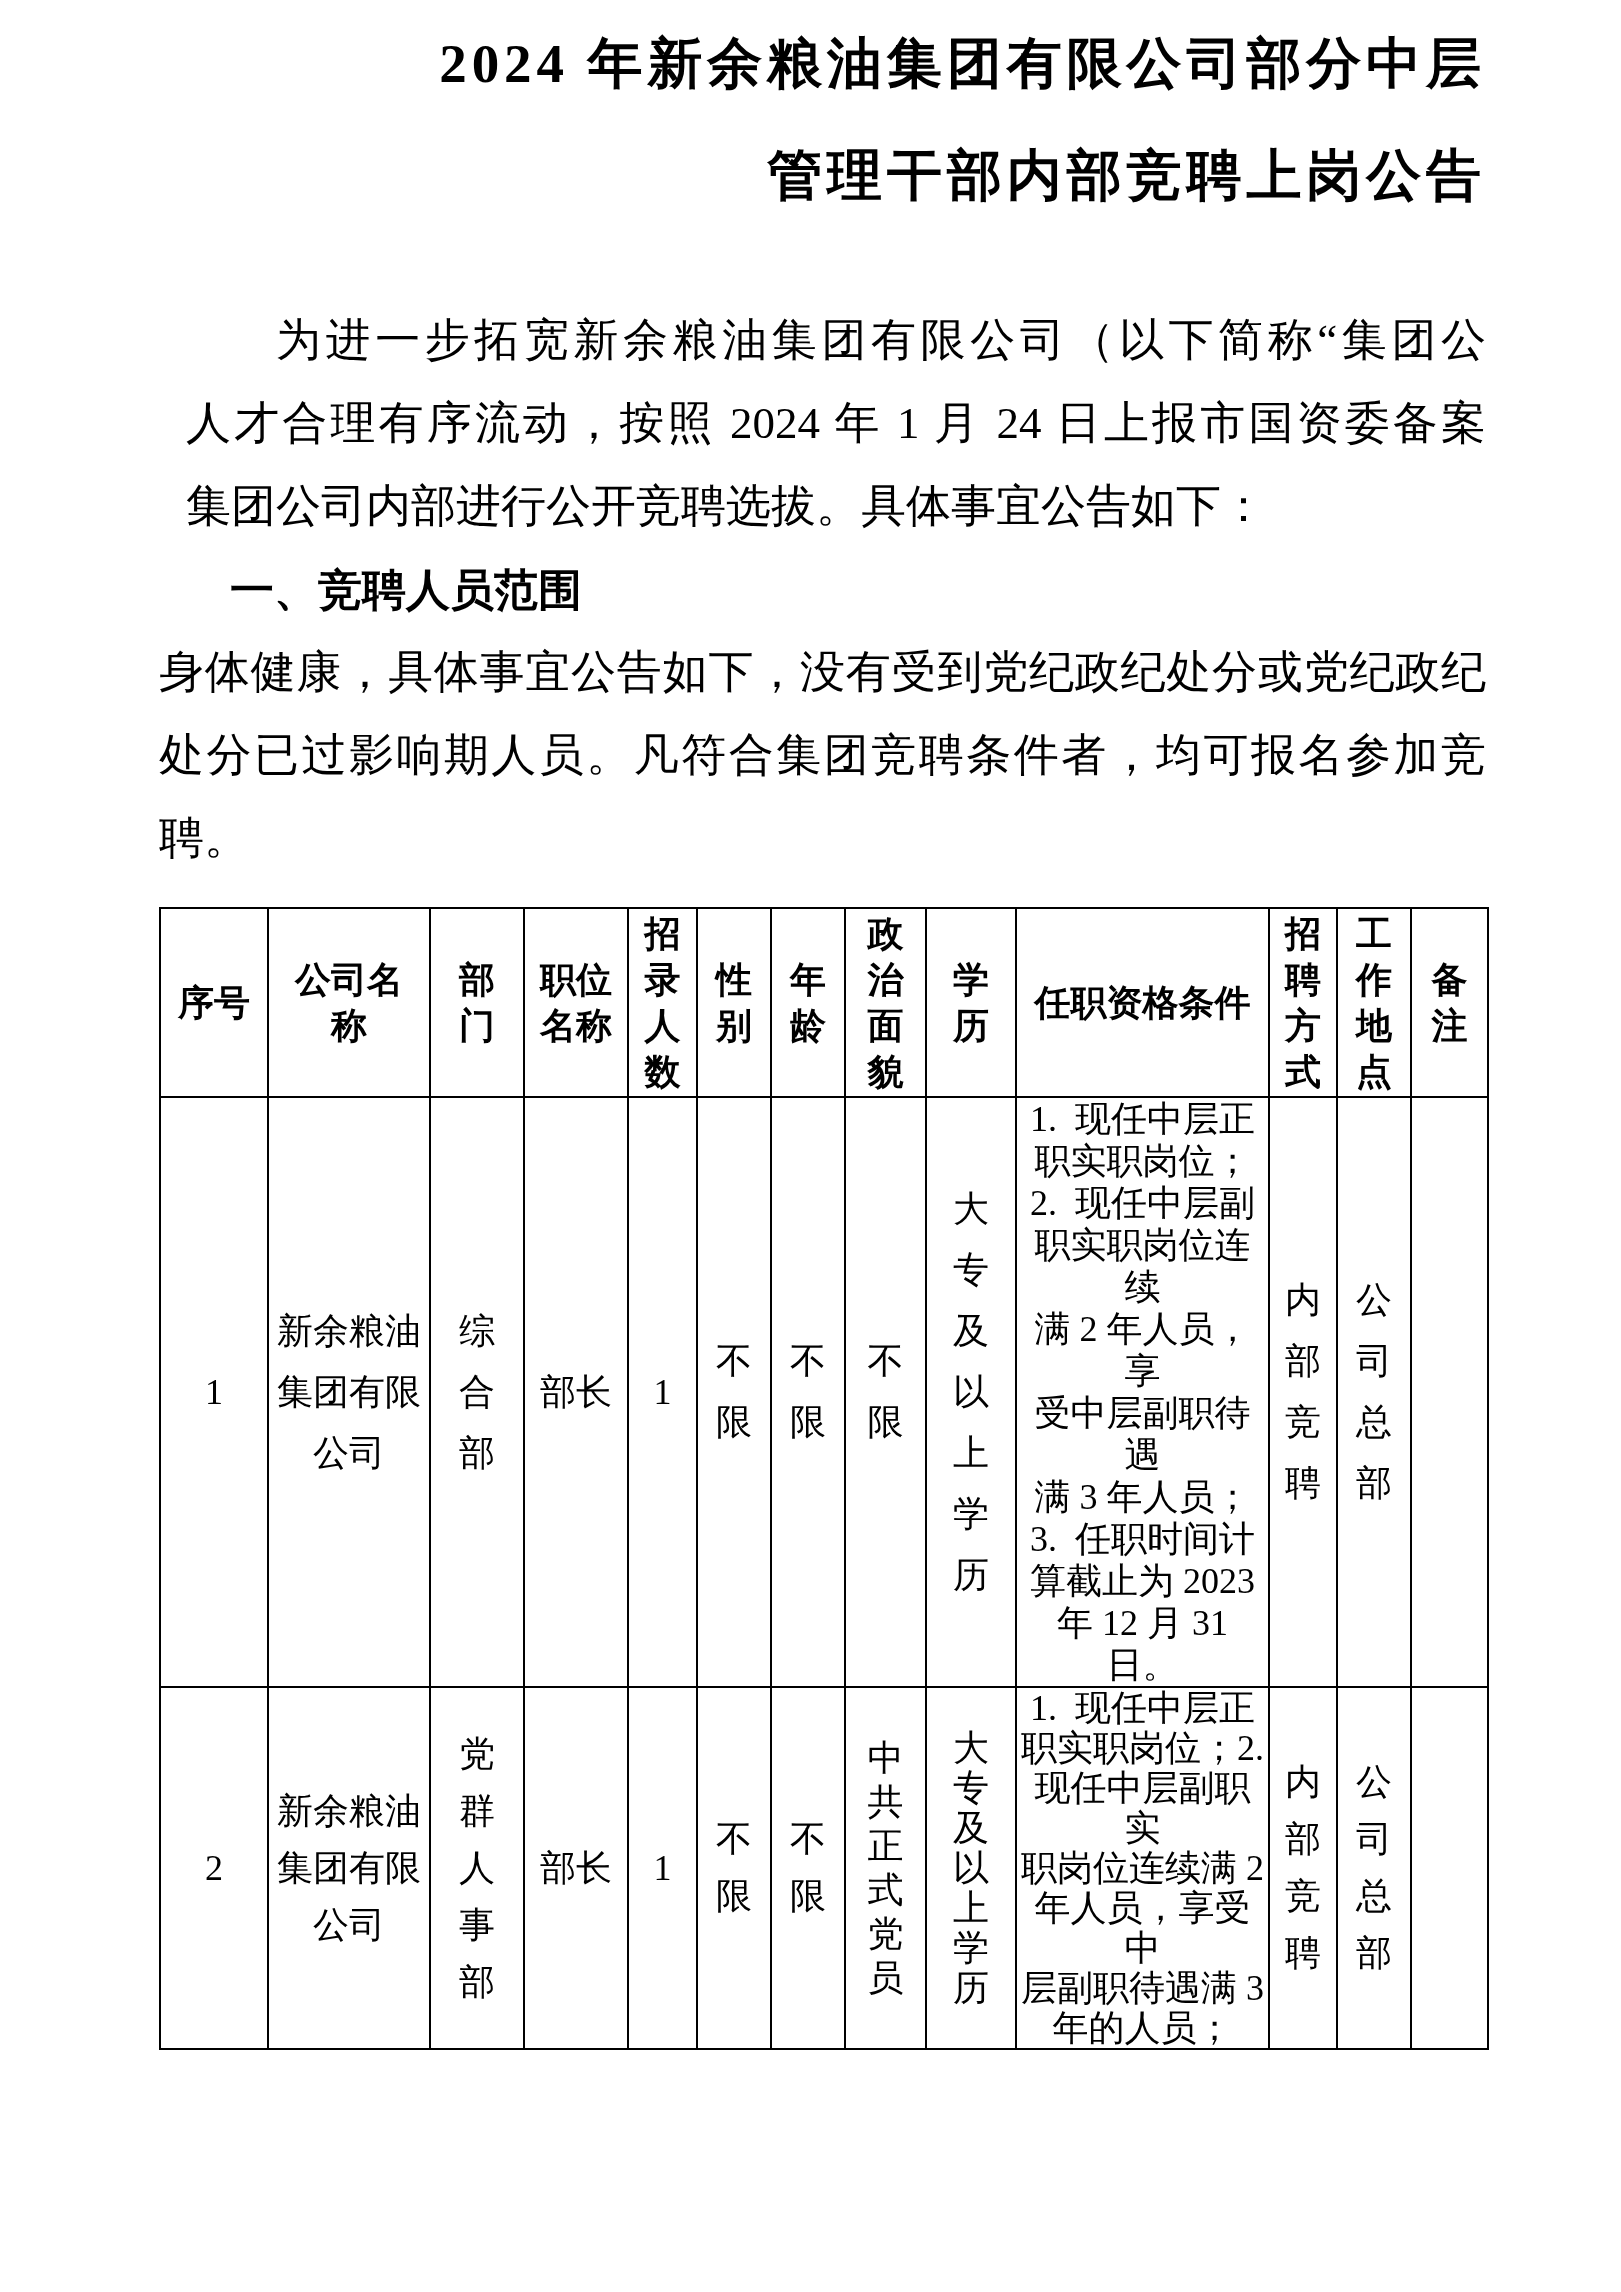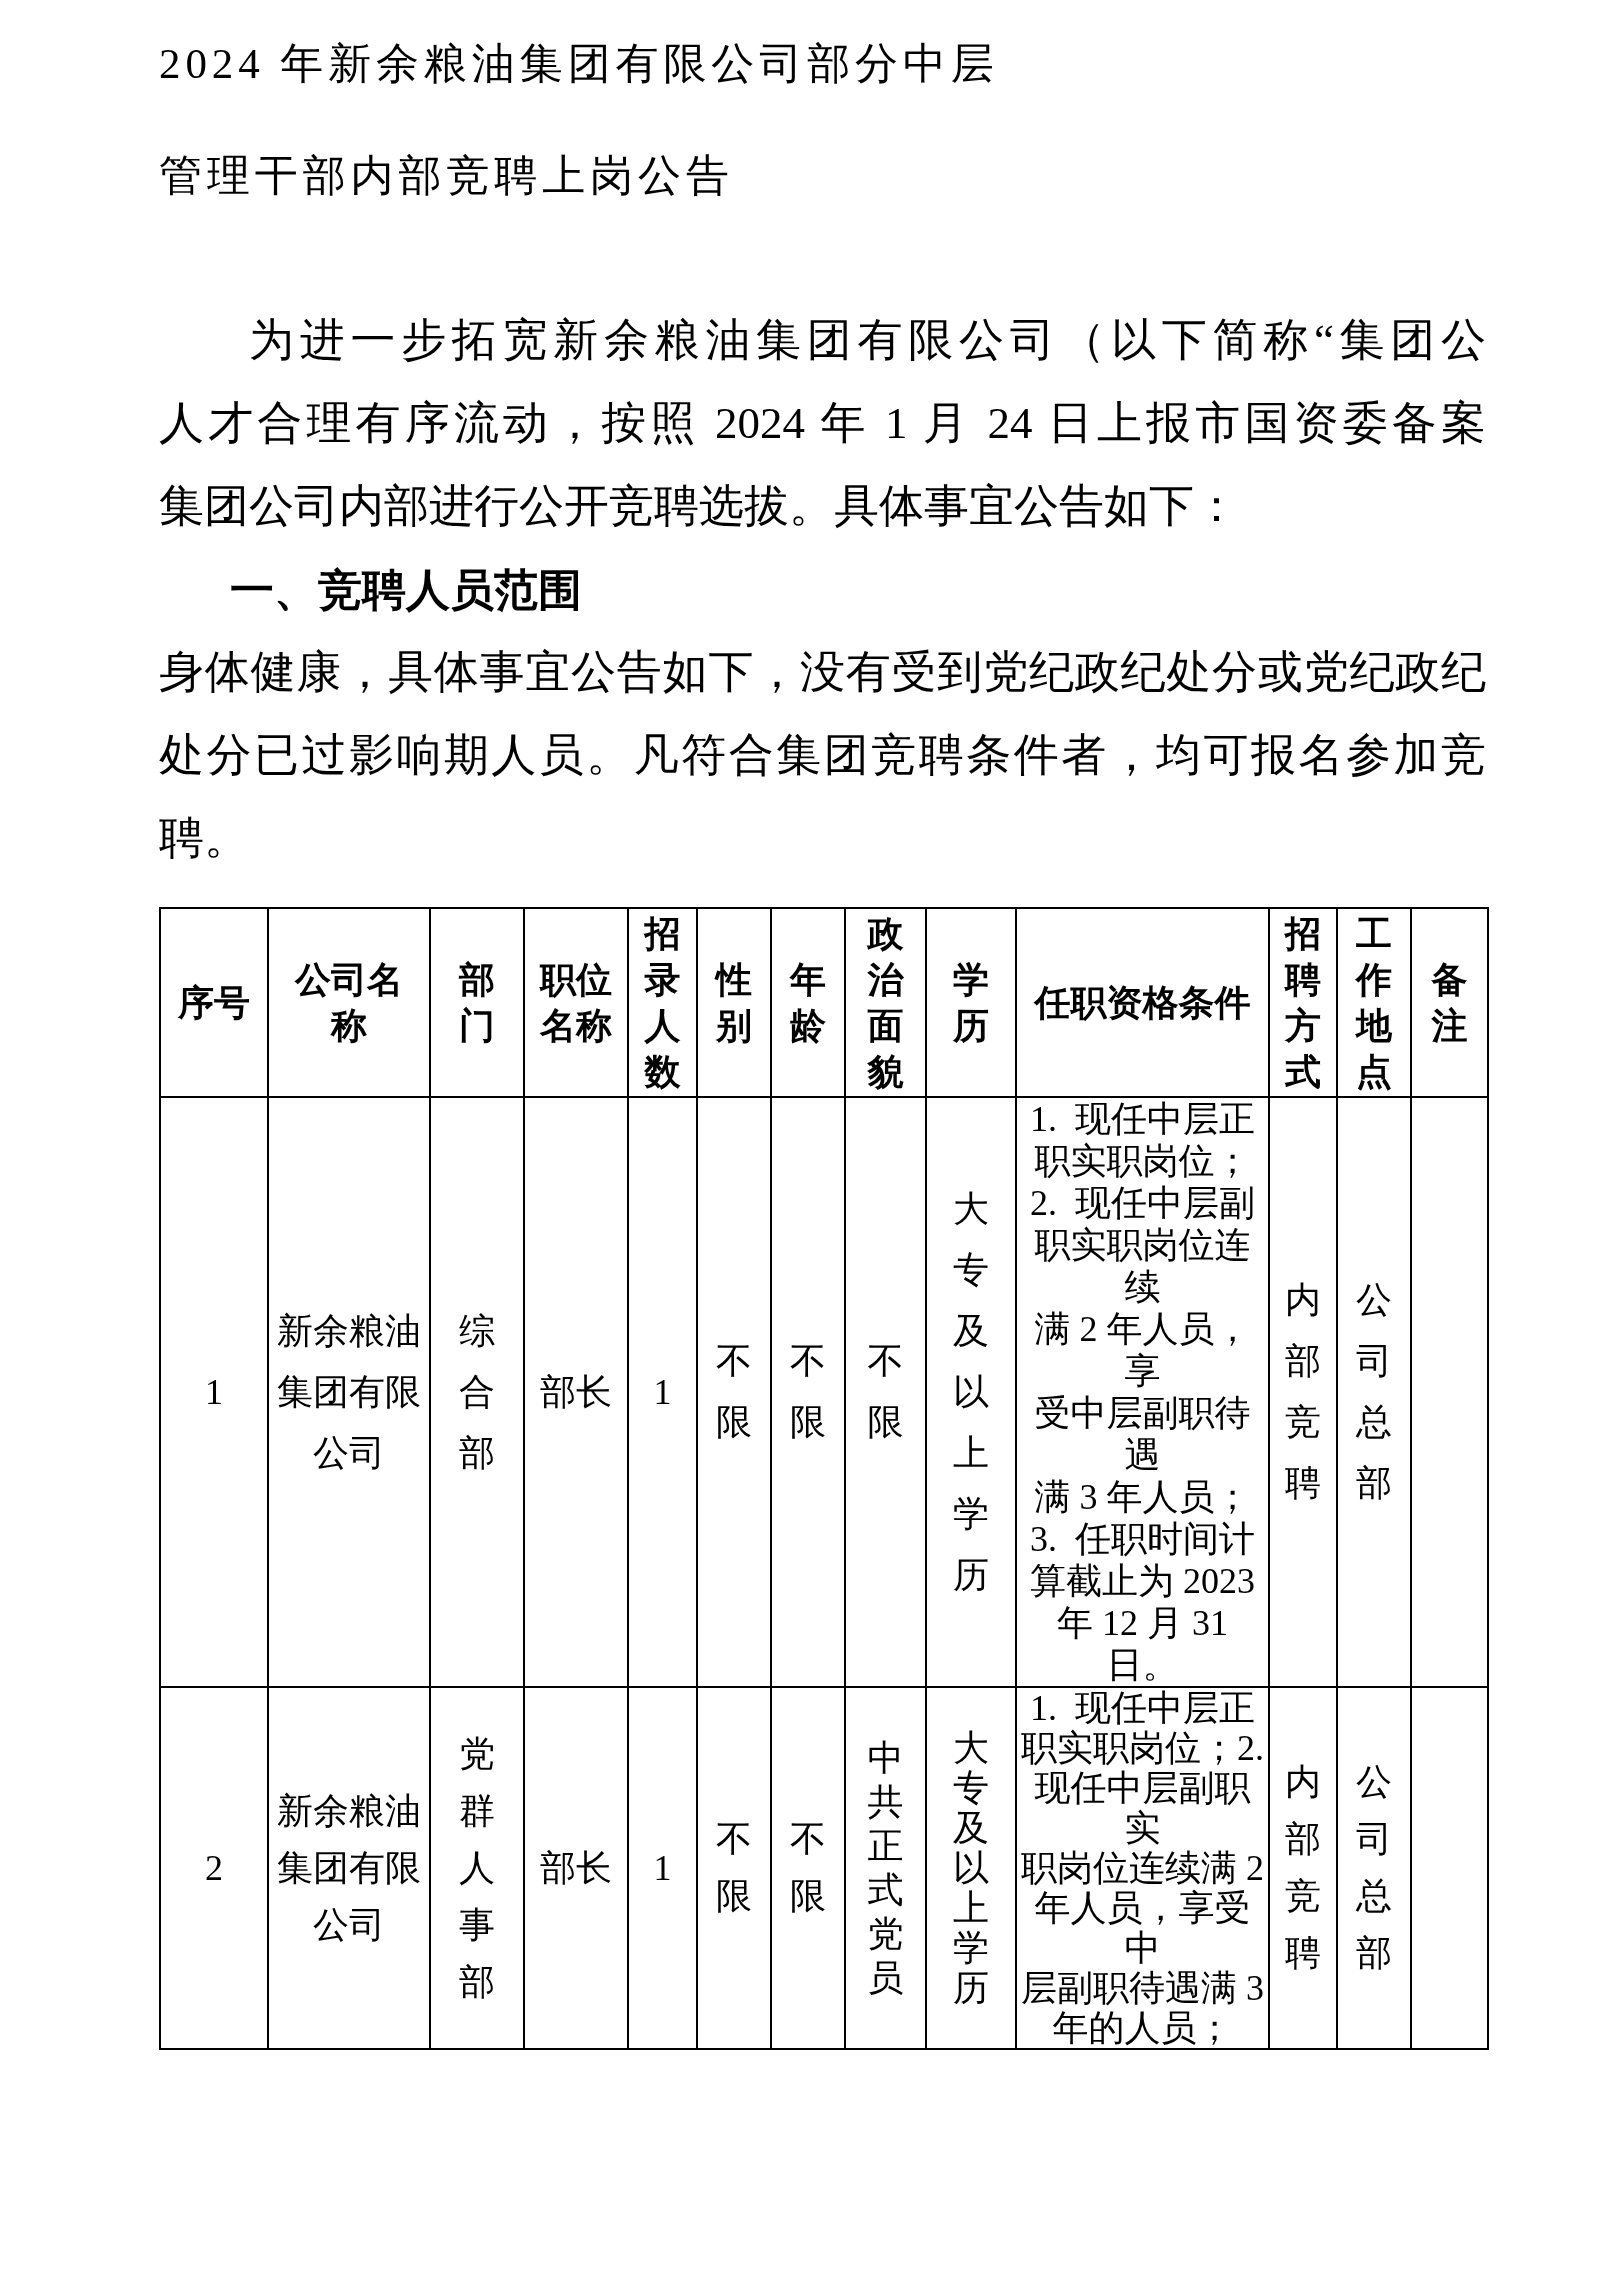--- a/index.html
+++ b/index.html
@@ -14,32 +14,32 @@
     overflow: hidden;
     font-family: "Liberation Serif", "DejaVu Serif", serif;
   }
   .content {
     margin-left: 159px;
     width: 1327px;
   }
   
   .doc-title {
     margin-top: 7.8px;
-    text-align: left;
-    font-size: 43px;
-    font-weight: 400;
+    text-align: right;
+    font-size: 55px;
+    font-weight: 700;
     line-height: 112px;
     letter-spacing: 4.9px;
   }
   
   .para {
     font-size: 45px;
     line-height: 83px;
   }
-  .intro { margin-top: 67px; }
+  .intro { margin-top: 67px; margin-left: 27px; }
   .pline {
     text-align: justify;
     text-align-last: justify;
   }
   .pline-last {
     text-align: right;
     text-align-last: left;
   }
   .indent { text-indent: 90px; }
   .sec-heading {

